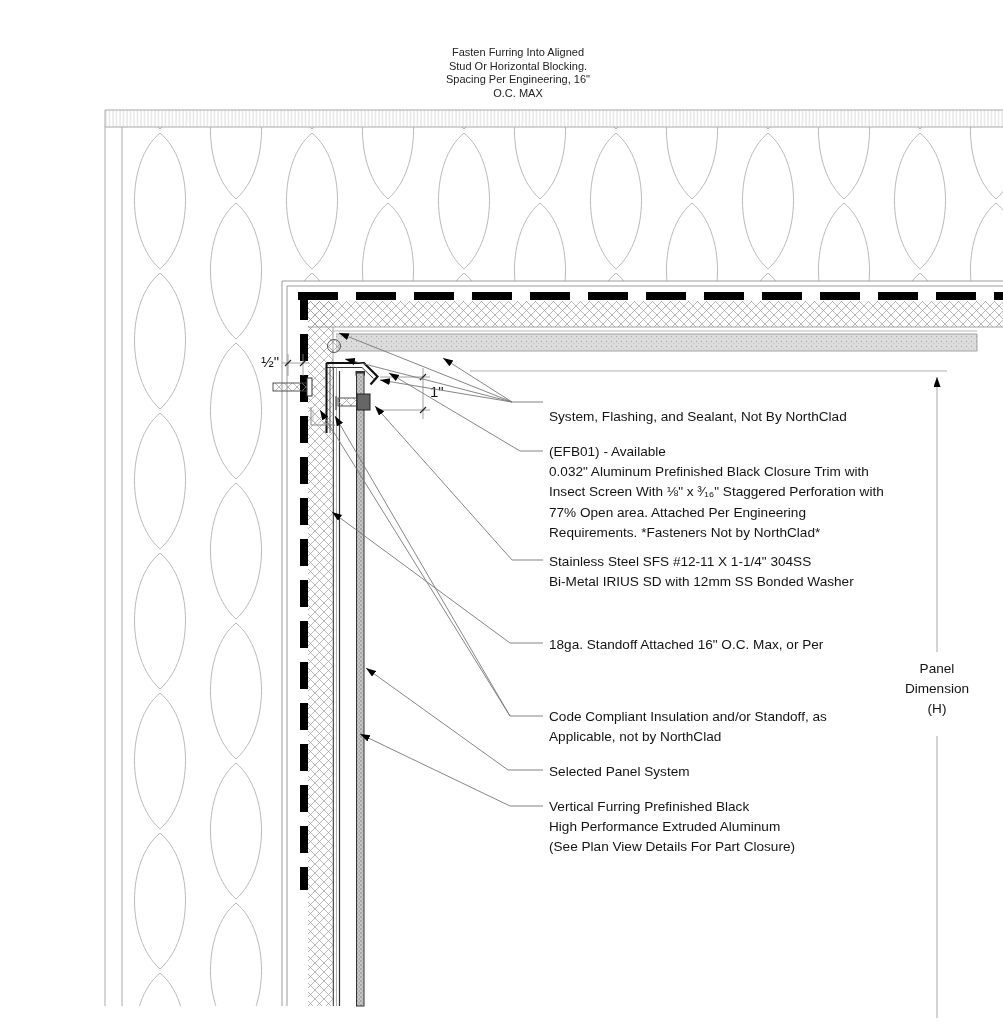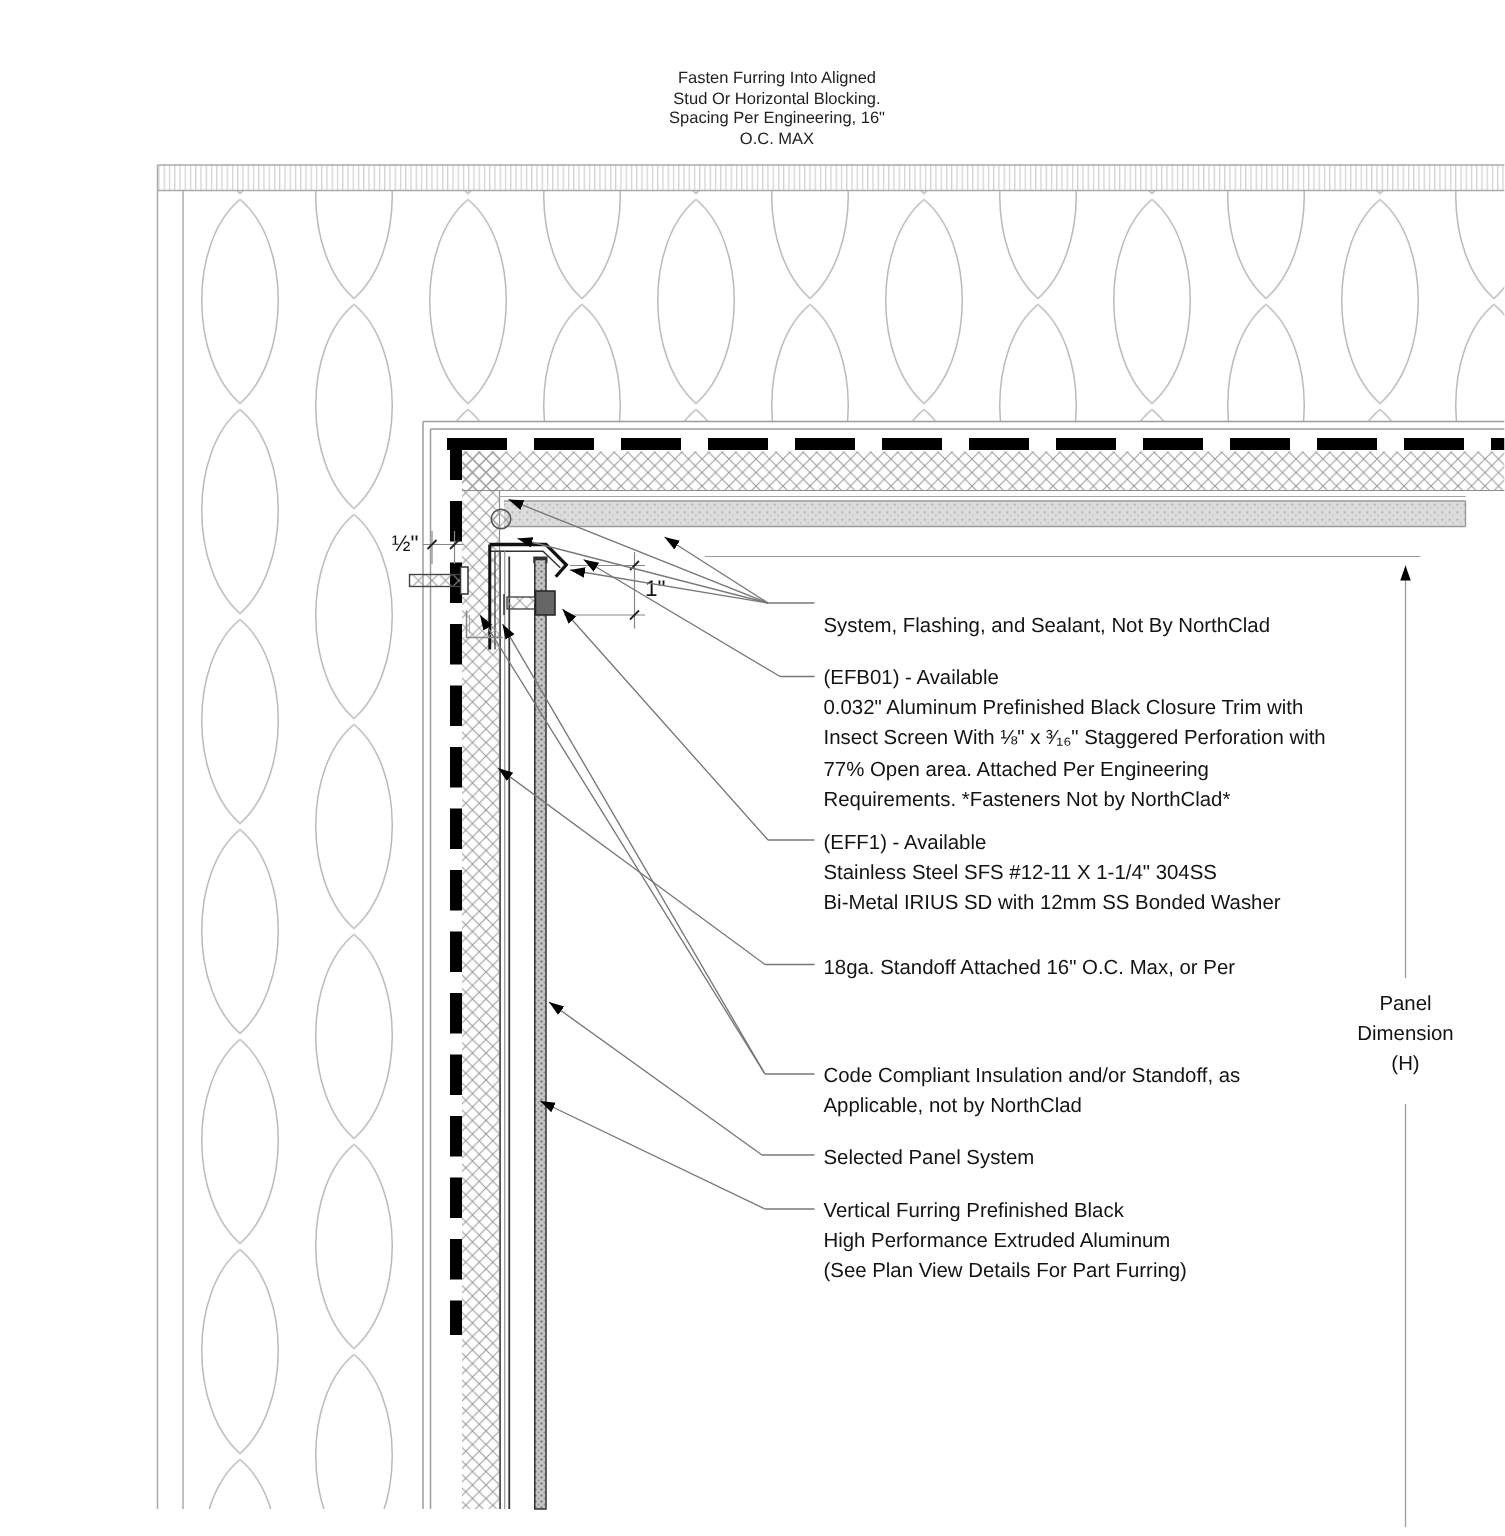--- a/index.html
+++ b/index.html
@@ -205,33 +205,32 @@
     <div>System, Flashing,  and Sealant, Not By NorthClad</div>
   </div>
   <div class="ann t2">
     <div>(EFB01) - Available</div>
     <div>0.032" Aluminum Prefinished Black Closure Trim with</div>
     <div>Insect Screen With ⅛" x ³⁄₁₆" Staggered Perforation with</div>
     <div>77% Open area. Attached Per Engineering</div>
     <div>Requirements. *Fasteners Not by NorthClad*</div>
   </div>
   <div class="ann t3">
-    <div>(EFF1) - Available</div>
     <div>Stainless Steel SFS #12-11 X 1-1/4" 304SS</div>
     <div>Bi-Metal IRIUS SD with 12mm SS Bonded Washer</div>
   </div>
   <div class="ann t4">
     <div>18ga. Standoff Attached 16" O.C. Max, or Per</div>
   </div>
   <div class="ann t6">
     <div>Selected Panel System</div>
   </div>
   <div class="ann t5">
     <div>Code Compliant Insulation and/or Standoff, as</div>
     <div>Applicable, not by NorthClad</div>
   </div>
   <div class="ann t7">
     <div>Vertical Furring Prefinished Black</div>
     <div>High Performance Extruded Aluminum</div>
-    <div>(See Plan View Details For Part Furring)</div>
+    <div>(See Plan View Details For Part Closure)</div>
   </div>
 
 </div>
 
 </body></html>

